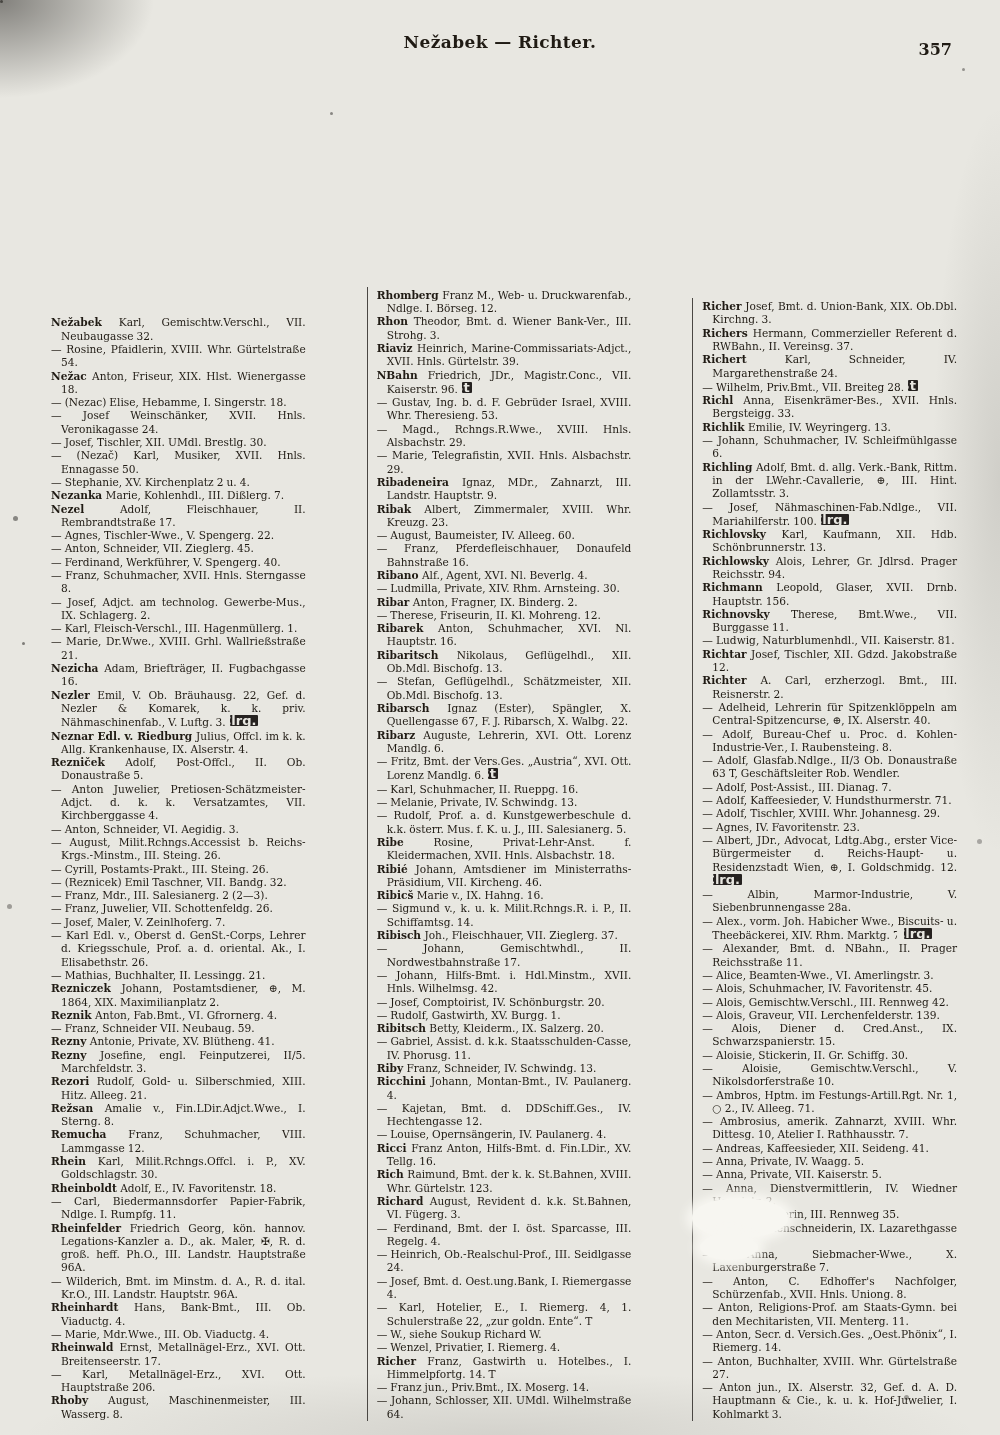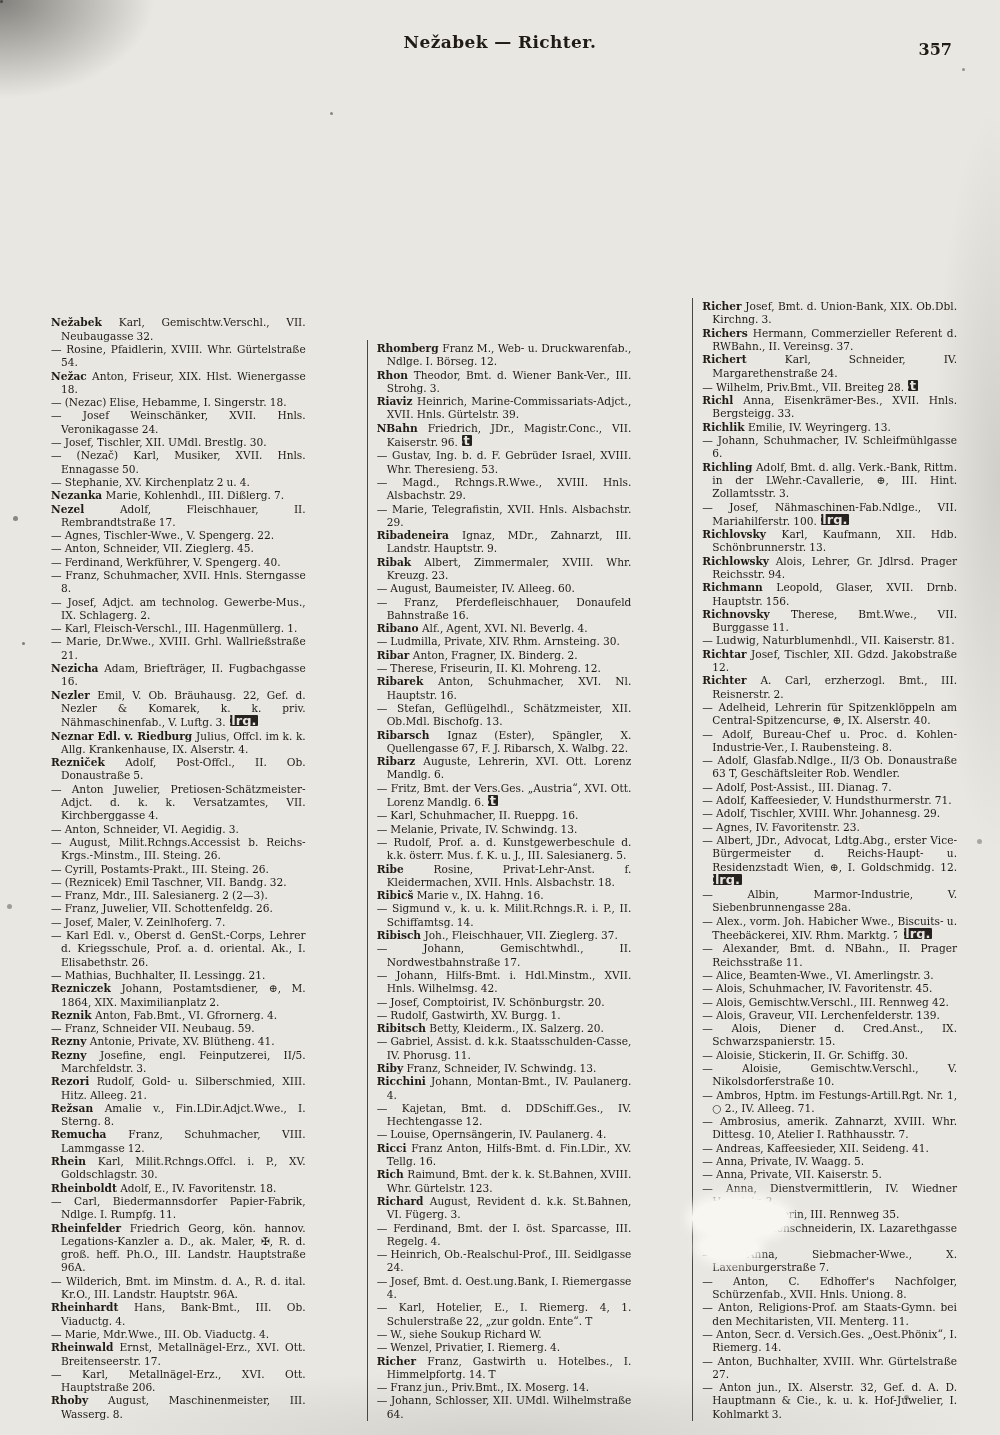--- a/index.html
+++ b/index.html
@@ -129,28 +129,30 @@
         <p class="entry">— Marie, Telegrafistin, XVII. Hnls. Alsbachstr. 29.</p>
         <p class="entry"><b>Ribadeneira </b>Ignaz, MDr., Zahnarzt, III. Landstr. Hauptstr. 9.</p>
         <p class="entry"><b>Ribak </b>Albert, Zimmermaler, XVIII. Whr. Kreuzg. 23.</p>
         <p class="entry">— August, Baumeister, IV. Alleeg. 60.</p>
         <p class="entry">— Franz, Pferdefleischhauer, Donaufeld Bahnstraße 16.</p>
         <p class="entry"><b>Ribano </b>Alf., Agent, XVI. Nl. Beverlg. 4.</p>
         <p class="entry">— Ludmilla, Private, XIV. Rhm. Arnsteing. 30.</p>
         <p class="entry"><b>Ribar </b>Anton, Fragner, IX. Binderg. 2.</p>
         <p class="entry">— Therese, Friseurin, II. Kl. Mohreng. 12.</p>
         <p class="entry"><b>Ribarek </b>Anton, Schuhmacher, XVI. Nl. Hauptstr. 16.</p>
+        <p class="entry"><b>Ribaritsch </b>Nikolaus, Geflügelhdl., XII. Ob.Mdl. Bischofg. 13.</p>
         <p class="entry">— Stefan, Geflügelhdl., Schätzmeister, XII. Ob.Mdl. Bischofg. 13.</p>
         <p class="entry"><b>Ribarsch </b>Ignaz (Ester), Spängler, X. Quellengasse 67, F. J. Ribarsch, X. Walbg. 22.</p>
         <p class="entry"><b>Ribarz </b>Auguste, Lehrerin, XVI. Ott. Lorenz Mandlg. 6.</p>
         <p class="entry">— Fritz, Bmt. der Vers.Ges. „Austria“, XVI. Ott. Lorenz Mandlg. 6. <span class="badge">St</span></p>
         <p class="entry">— Karl, Schuhmacher, II. Rueppg. 16.</p>
         <p class="entry">— Melanie, Private, IV. Schwindg. 13.</p>
         <p class="entry">— Rudolf, Prof. a. d. Kunstgewerbeschule d. k.k. österr. Mus. f. K. u. J., III. Salesianerg. 5.</p>
         <p class="entry"><b>Ribe </b>Rosine, Privat-Lehr-Anst. f. Kleidermachen, XVII. Hnls. Alsbachstr. 18.</p>
+        <p class="entry"><b>Ribié </b>Johann, Amtsdiener im Ministerraths-Präsidium, VII. Kircheng. 46.</p>
         <p class="entry"><b>Ribicš </b>Marie v., IX. Hahng. 16.</p>
         <p class="entry">— Sigmund v., k. u. k. Milit.Rchngs.R. i. P., II. Schiffamtsg. 14.</p>
         <p class="entry"><b>Ribisch </b>Joh., Fleischhauer, VII. Zieglerg. 37.</p>
         <p class="entry">— Johann, Gemischtwhdl., II. Nordwestbahnstraße 17.</p>
         <p class="entry">— Johann, Hilfs-Bmt. i. Hdl.Minstm., XVII. Hnls. Wilhelmsg. 42.</p>
         <p class="entry">— Josef, Comptoirist, IV. Schönburgstr. 20.</p>
         <p class="entry">— Rudolf, Gastwirth, XV. Burgg. 1.</p>
         <p class="entry"><b>Ribitsch </b>Betty, Kleiderm., IX. Salzerg. 20.</p>
         <p class="entry">— Gabriel, Assist. d. k.k. Staatsschulden-Casse, IV. Phorusg. 11.</p>
         <p class="entry"><b>Riby </b>Franz, Schneider, IV. Schwindg. 13.</p>

